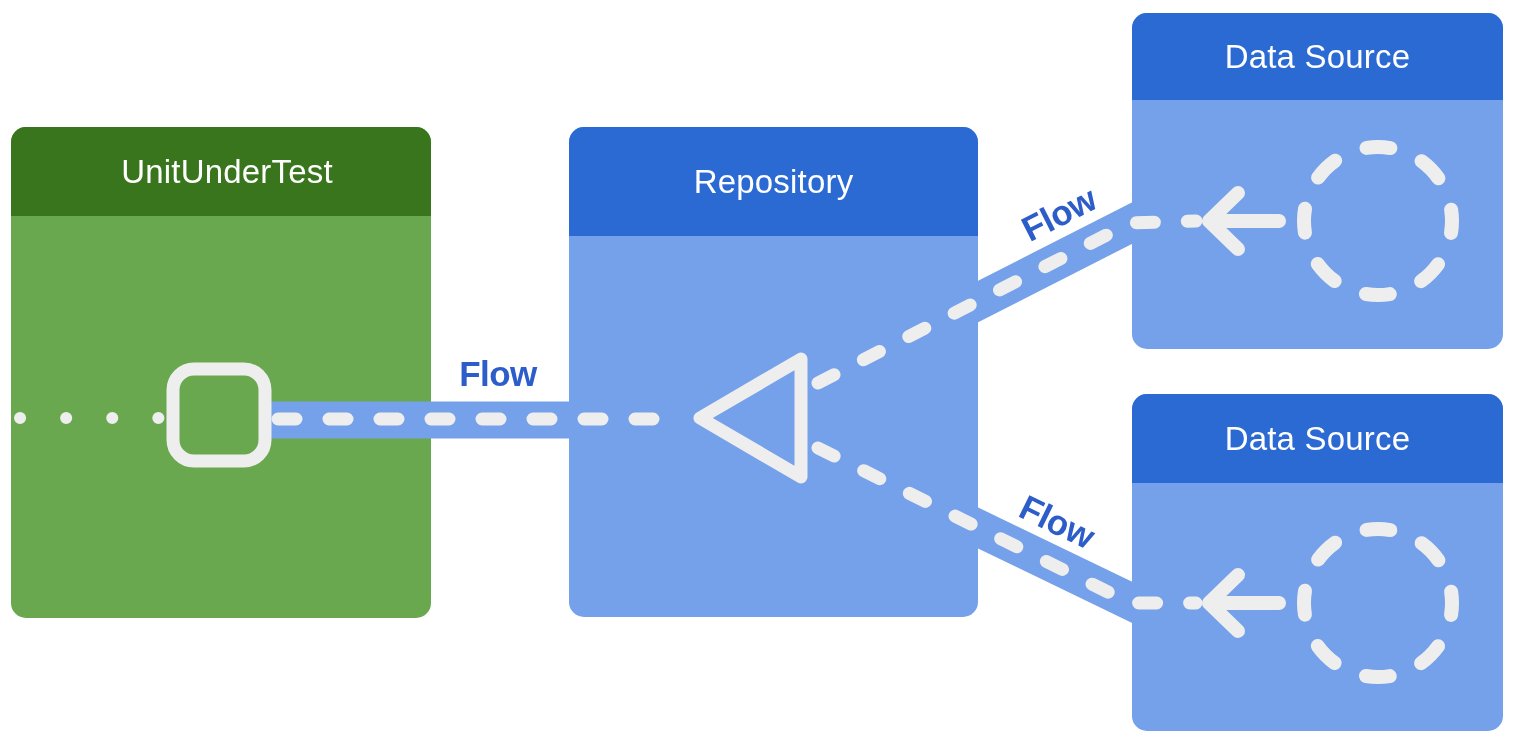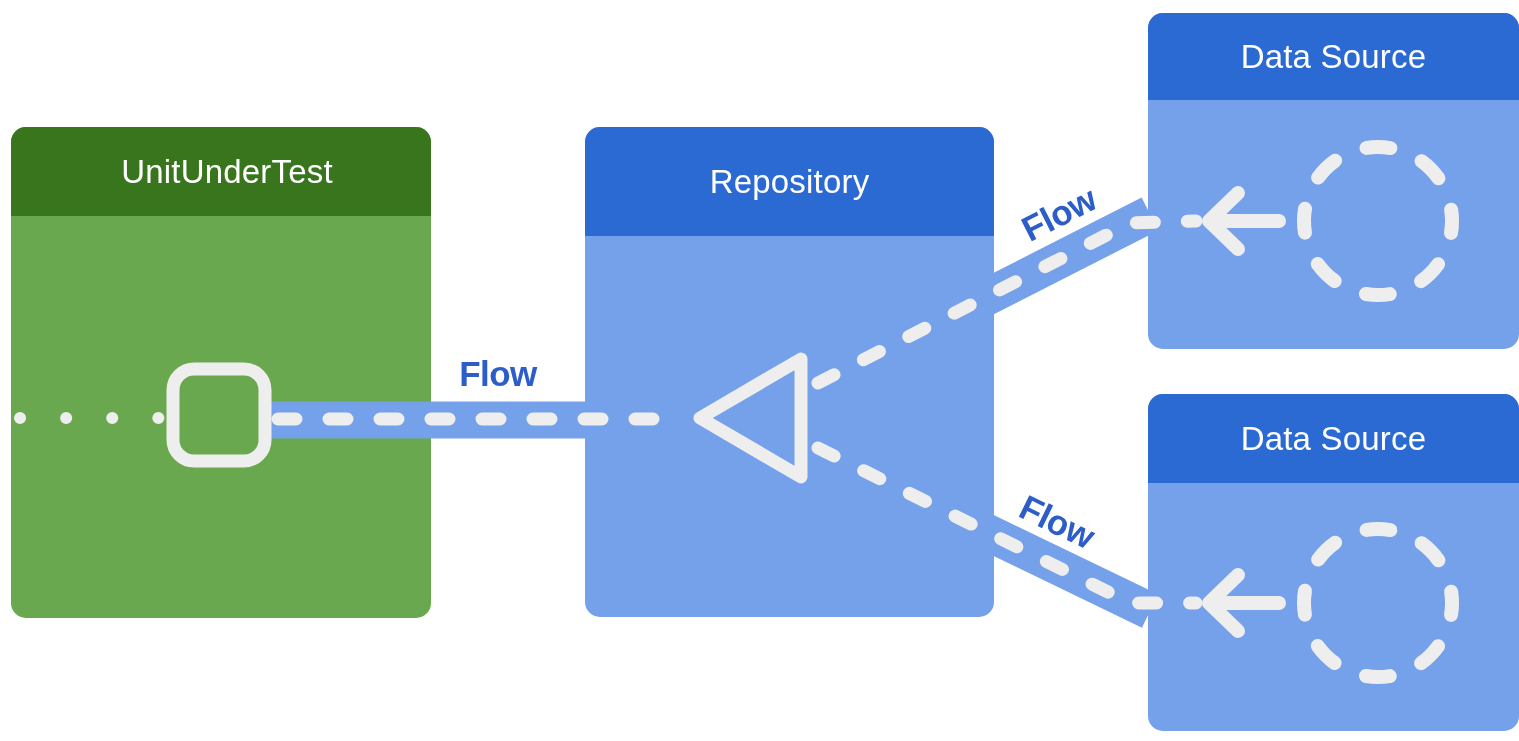--- a/index.html
+++ b/index.html
@@ -31,21 +31,21 @@
   }
   .node-title{
     color:var(--title-text);
     font-size:33px;
     font-weight:400;
     letter-spacing:0.2px;
     white-space:nowrap;
   }
   .node-green{background:var(--green-body);}
   .node-green .node-header{background:var(--green-header);padding-left:12px;}
-  .node-blue{background:var(--blue-body);margin-left:16px;}
+  .node-blue{background:var(--blue-body);}
   .node-blue .node-header{background:var(--blue-header);}
 
   .overlay{
     position:absolute;left:0;top:0;width:1519px;height:741px;
     pointer-events:none;
   }
   .flow-label{
     position:absolute;
     width:104px;height:36px;line-height:36px;
     text-align:center;

